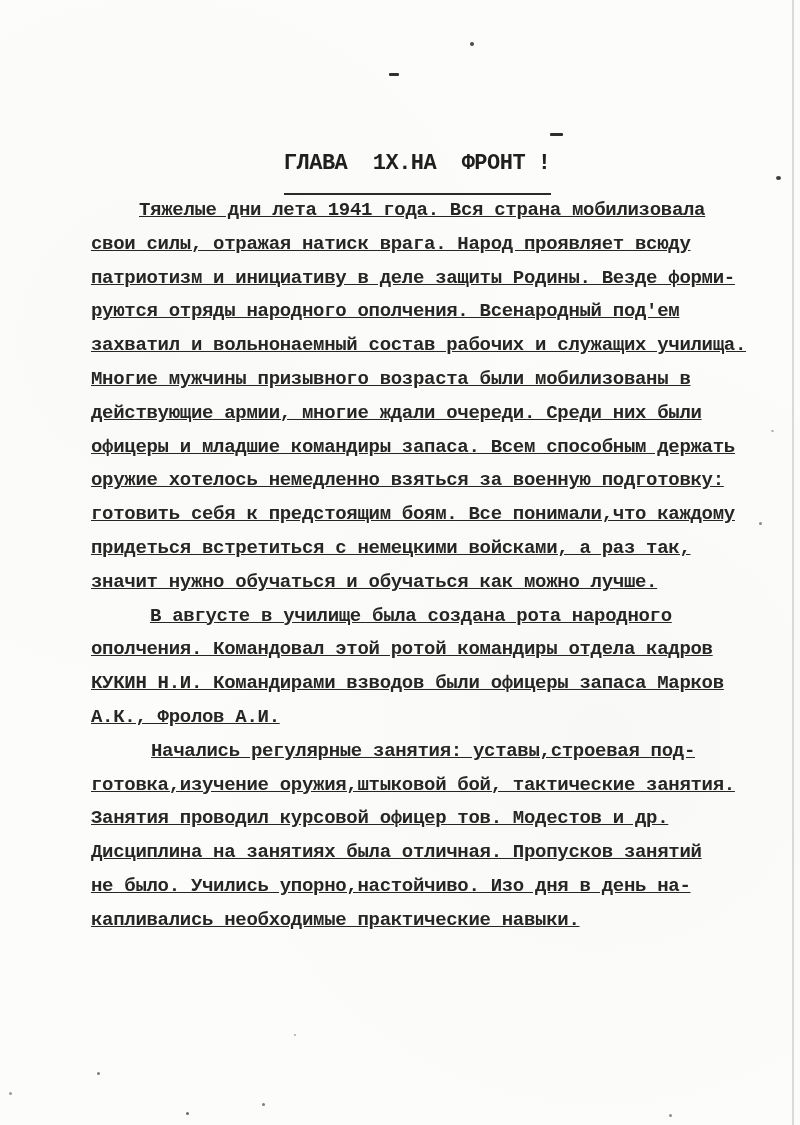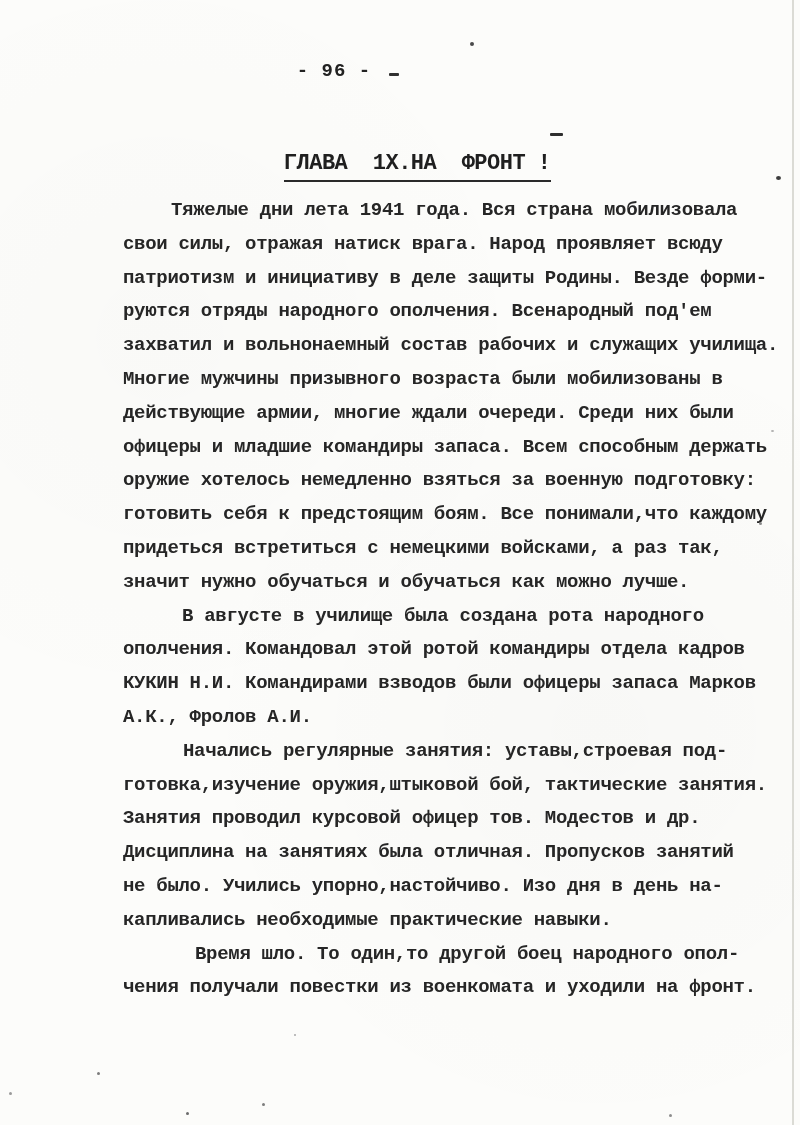--- a/index.html
+++ b/index.html
@@ -38,33 +38,34 @@
     left: 233px;
     font-size: 22px;
     font-weight: 700;
     letter-spacing: -0.5px;
     color: #1f1f1f;
     white-space: pre;
   }
   .chapter .u {
     display: inline-block;
     border-bottom: 2.5px solid #2a2a2a;
-    padding-bottom: 4px;
+    padding-bottom: 17px;
   }
   .chapter .part2 { }
   .body-text {
     position: absolute;
-    left: 123px;
+    left: 91px;
     top: 194px;
     width: 662px;
     font-size: 19px;
     line-height: 33.8px;
     font-weight: 700;
     color: #262626;
     letter-spacing: -0.3px;
+    text-decoration: underline;
   }
   p.para { margin: 0; white-space: pre-line; }
   .p1 { text-indent: 48px; }
   .p2 { text-indent: 59px; margin-top: 13px; }
   .p3 { text-indent: 60px; margin-top: 6px; }
   .p4 { text-indent: 72px; }
   .scan-edge {
     position: absolute;
     top: 0;
     left: 792px;
@@ -84,21 +85,20 @@
   .s9  { left: 262px; top: 1103px; width: 3px; height: 3px; background: #7d7d7d; }
   .s10 { left: 669px; top: 1114px; width: 3px; height: 3px; background: #8d8d8d; }
   .s11 { left: 294px; top: 1034px; width: 2px; height: 2px; background: #a8a8a8; }
   .s12 { left: 771px; top: 430px;  width: 3px; height: 2px; background: #b0b0b0; }
 </style>
 </head>
 <body>
 
 <div class="page">
 
-  <div class="page-number">- 96 -</div>
 
   <div class="chapter">
     <span class="u part1">ГЛАВА  1Х.</span><span class="u part2">НА  ФРОНТ !</span>
   </div>
 
   <div class="body-text">
     <p class="para p1">Тяжелые дни лета 1941 года. Вся страна мобилизовала
 свои силы, отражая натиск врага. Народ проявляет всюду
 патриотизм и инициативу в деле защиты Родины. Везде форми-
 руются отряды народного ополчения. Всенародный под'ем
@@ -113,22 +113,20 @@
     <p class="para p2">В августе в училище была создана рота народного
 ополчения. Командовал этой ротой командиры отдела кадров
 КУКИН Н.И. Командирами взводов были офицеры запаса Марков
 А.К., Фролов А.И.</p>
     <p class="para p3">Начались регулярные занятия: уставы,строевая под-
 готовка,изучение оружия,штыковой бой, тактические занятия.
 Занятия проводил курсовой офицер тов. Модестов и др.
 Дисциплина на занятиях была отличная. Пропусков занятий
 не было. Учились упорно,настойчиво. Изо дня в день на-
 капливались необходимые практические навыки.</p>
-    <p class="para p4">Время шло. То один,то другой боец народного опол-
-чения получали повестки из военкомата и уходили на фронт.</p>
   </div>
 
   <div class="scan-edge"></div>
 
   <div class="speck s1"></div>
   <div class="speck s2"></div>
   <div class="speck s3"></div>
   <div class="speck s4"></div>
   <div class="speck s5"></div>
   <div class="speck s6"></div>

